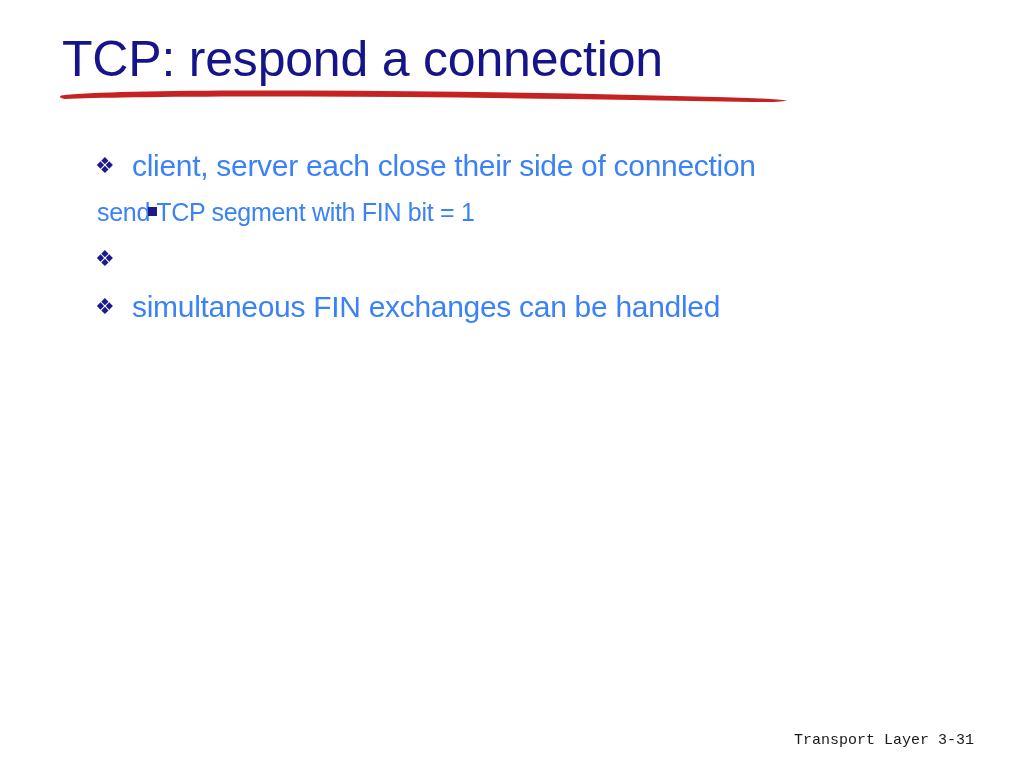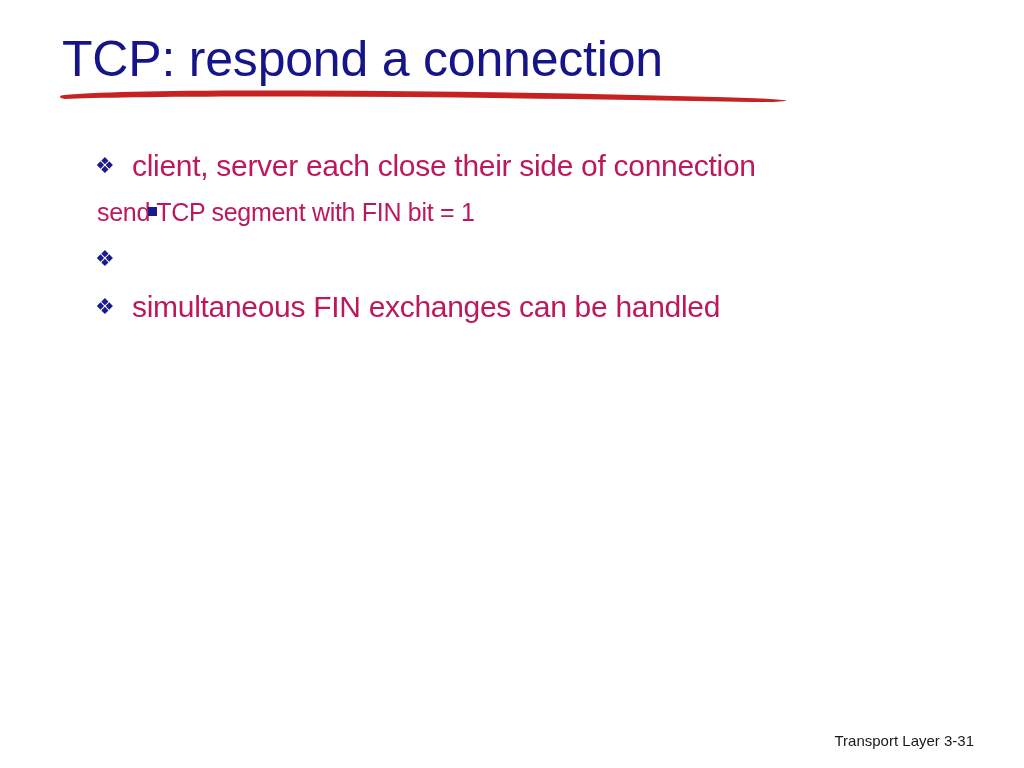--- a/index.html
+++ b/index.html
@@ -86,21 +86,21 @@
   }
   .level2 .marker {
     left: 148px;
     top: 11px;
     width: 9px;
     height: 9px;
     background: #1a1a8c;
   }
   .bullet-text {
     display: inline-block;
-    color: #be185d;
+    color: #3b82f6;
     font-family: "Liberation Sans", sans-serif;
     font-weight: 400;
   }
   .level1 .bullet-text {
     margin-left: 37px;
     font-size: 30px;
     line-height: 36px;
     letter-spacing: -0.3px;
   }
   .level2 .bullet-text {
@@ -108,21 +108,21 @@
     font-size: 25px;
     line-height: 32px;
     letter-spacing: -0.3px;
   }
 
   
   #footer {
     position: absolute;
     right: 50px;
     bottom: 18px;
-    font-family: Liberation Sans, sans-serif;
+    font-family: Liberation Mono, monospace;
     font-size: 15px;
     line-height: 19px;
     color: #1a1a1a;
     white-space: nowrap;
   }
 </style>
 </head>
 <body>
 
 <div id="slide">

